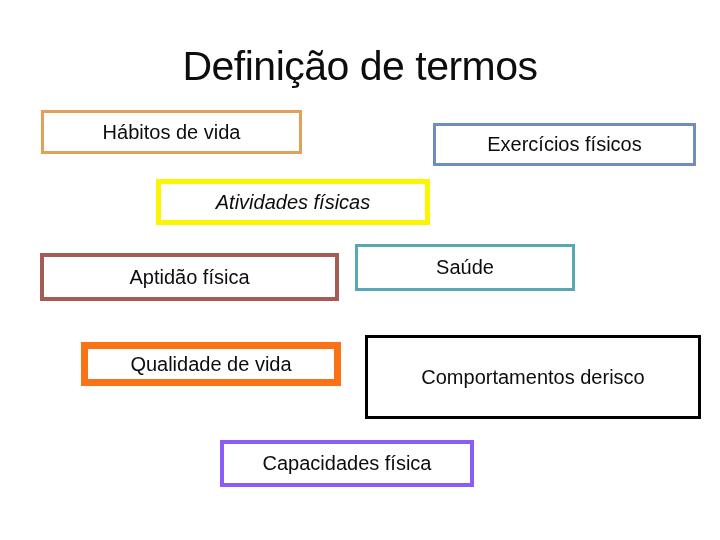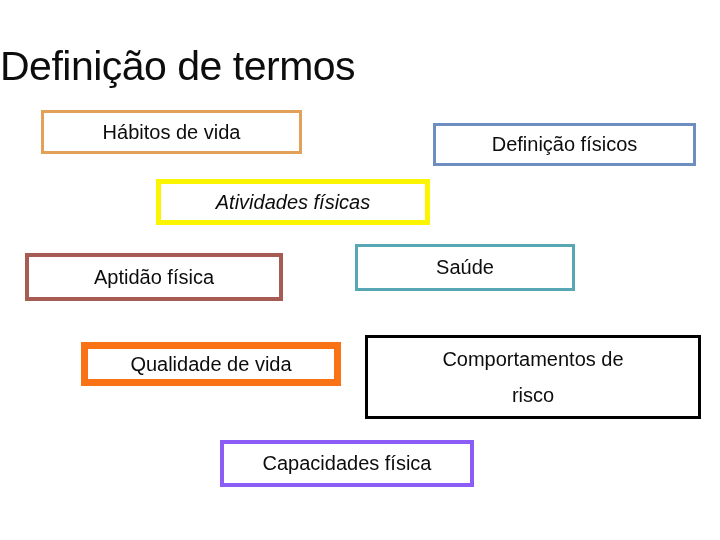--- a/index.html
+++ b/index.html
@@ -14,21 +14,21 @@
     background: #ffffff;
     overflow: hidden;
     font-family: "Liberation Sans", sans-serif;
     color: #0d0d0d;
   }
   .slide-title {
     position: absolute;
     left: 0;
     top: 42px;
     width: 720px;
-    text-align: left;
+    text-align: center;
     font-size: 41px;
     font-weight: 400;
     letter-spacing: -0.5px;
     line-height: 48px;
     color: #0d0d0d;
   }
   .term-box {
     position: absolute;
     box-sizing: border-box;
     display: flex;
@@ -36,40 +36,40 @@
     justify-content: center;
     text-align: center;
     background: #ffffff;
     font-size: 20px;
     line-height: 33px;
     color: #0d0d0d;
   }
   .box-habitos        { left: 41px;  top: 110px; width: 261px; height: 44px; border: 3px solid #e2a159; }
   .box-exercicios     { left: 433px; top: 123px; width: 263px; height: 43px; border: 3px solid #6d8ebe; }
   .box-atividades     { left: 156px; top: 179px; width: 274px; height: 46px; border: 5px solid #fbf500; font-style: italic; }
-  .box-aptidao        { left: 25px;  top: 253px; width: 258px; height: 48px; border: 4px solid #a65c52; }
+  .box-aptidao        { left: 40px;  top: 253px; width: 299px; height: 48px; border: 4px solid #a65c52; }
   .box-saude          { left: 339px; top: 244px; width: 220px; height: 47px; border: 3px solid #58a7b5; margin-left: 16px; }
   .box-qualidade      { left: 81px;  top: 342px; width: 260px; height: 44px; border: 7px solid #f97316; }
-  .box-comportamentos { left: 365px; top: 335px; width: 336px; height: 84px; border: 3px solid #000000; flex-direction: column; line-height: 36px; }
+  .box-comportamentos { left: 365px; top: 335px; width: 336px; height: 84px; border: 3px solid #000000; flex-direction: row; line-height: 36px; }
   .box-capacidades    { left: 220px; top: 440px; width: 254px; height: 47px; border: 4px solid #8b5cf6; }
   .term-line { display: block; }
 </style>
 </head>
 <body>
 
 <div class="slide">
 
   <div class="slide-title">Definição de termos</div>
 
   <div class="term-box box-habitos">
     <span class="term-line">Hábitos de vida</span>
   </div>
 
   <div class="term-box box-exercicios">
-    <span class="term-line">Definição físicos</span>
+    <span class="term-line">Exercícios físicos</span>
   </div>
 
   <div class="term-box box-atividades">
     <span class="term-line">Atividades físicas</span>
   </div>
 
   <div class="term-box box-aptidao">
     <span class="term-line">Aptidão física</span>
   </div>
 

